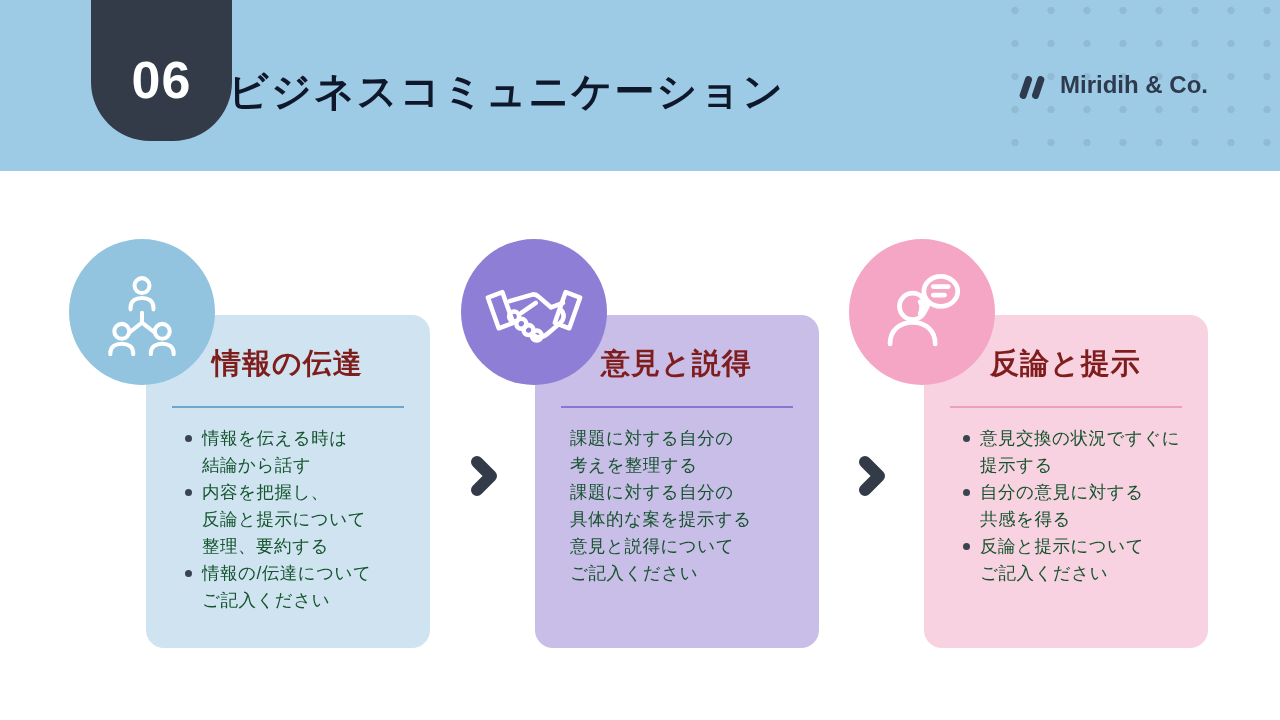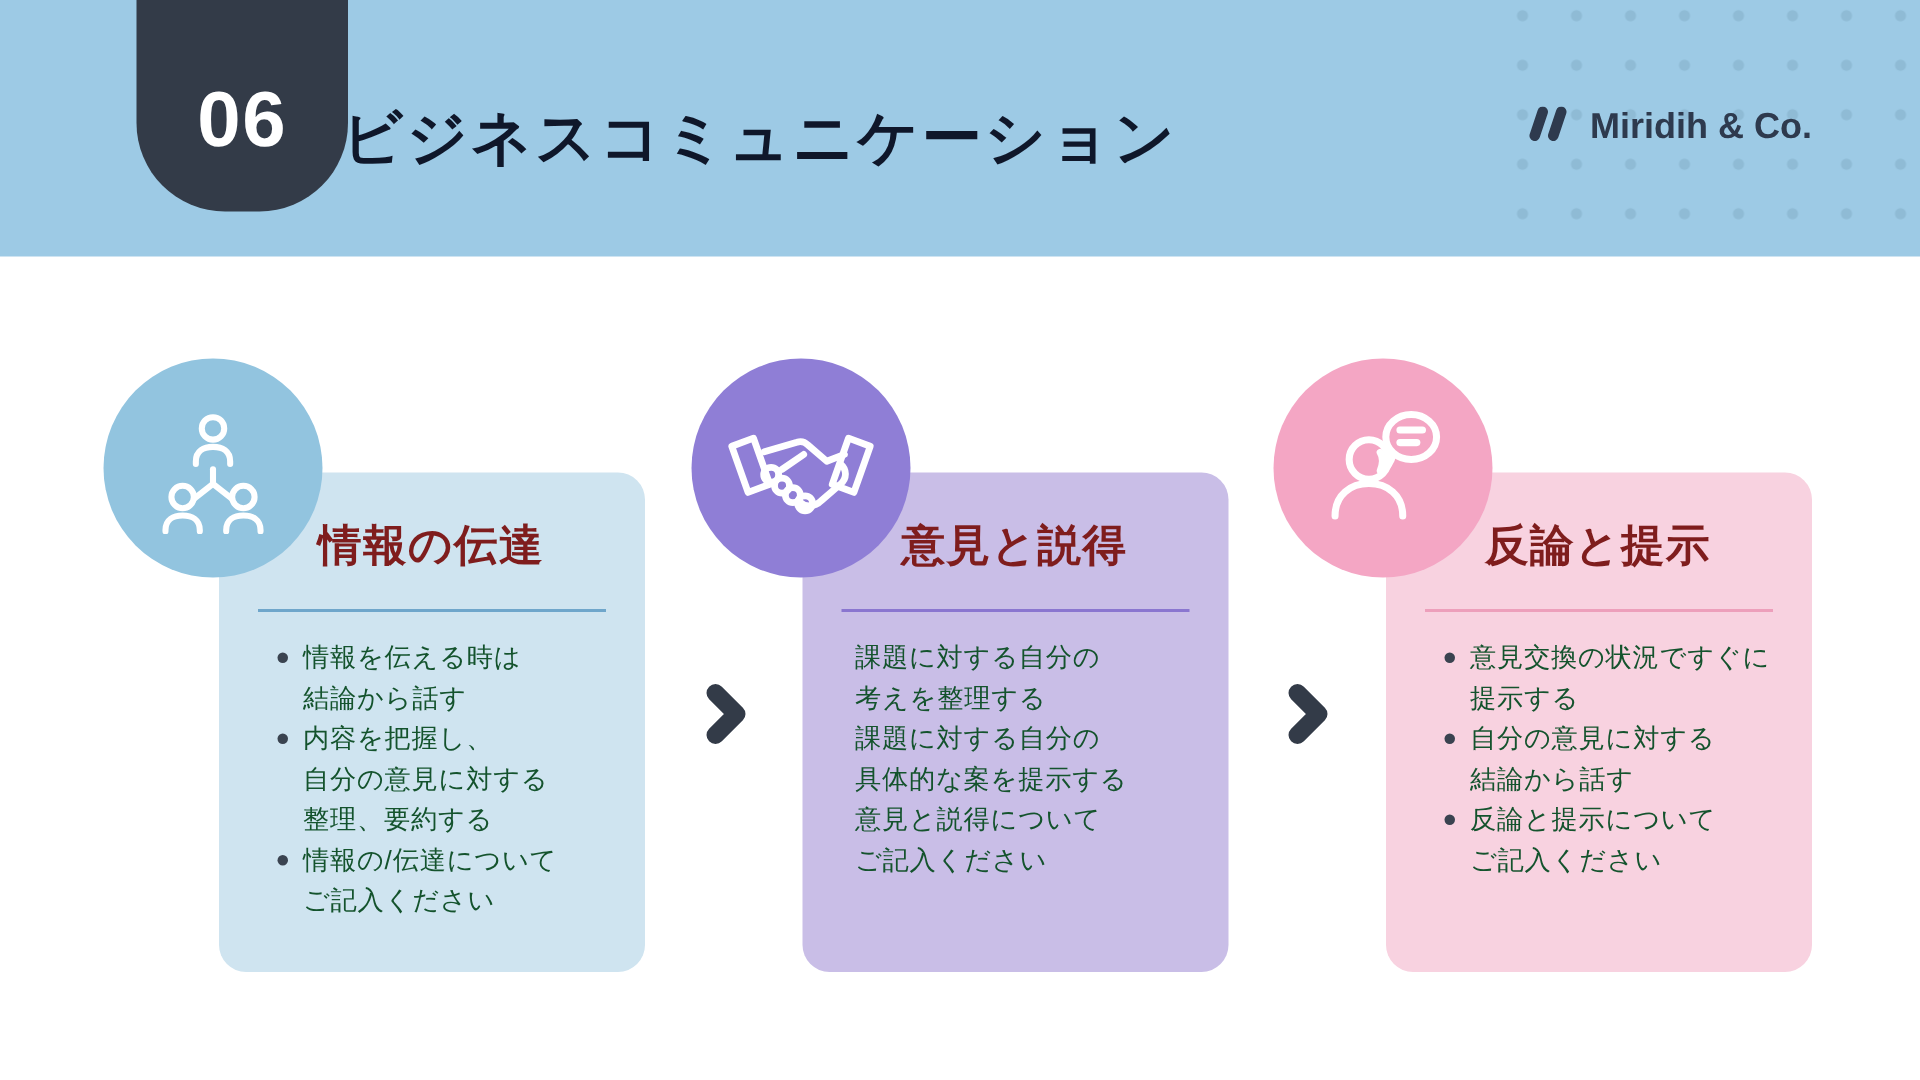--- a/index.html
+++ b/index.html
@@ -17,21 +17,21 @@
   .badge{
     position:absolute;left:91px;top:0;width:141px;height:141px;background:#333B48;
     border-radius:0 0 59px 59px;display:flex;align-items:center;justify-content:center;
     padding-top:0;box-sizing:border-box;
   }
   .badge span{color:#ffffff;font-size:52px;font-weight:bold;margin-top:18px;letter-spacing:1px;}
   .slide-title{
     position:absolute;left:228px;top:64px;margin:0;font-size:40px;font-weight:bold;
     color:#0f172a;letter-spacing:2px;white-space:nowrap;
   }
-  .logo{position:absolute;top:71px;right:72px;display:flex;align-items:flex-start;gap:13px;}
+  .logo{position:absolute;top:71px;right:72px;display:flex;align-items:flex-end;gap:13px;}
   .logo-text{font-size:24px;font-weight:bold;color:#2E3A4E;white-space:nowrap;}
   
   .card{position:absolute;top:315px;width:284px;height:333px;border-radius:18px;}
   .card--1{left:146px;background:#CFE4F0;}
   .card--2{left:535px;background:#C9BEE7;}
   .card--3{left:924px;background:#F8D2E0;}
   .card-title{
     position:absolute;left:66px;top:29px;margin:0;font-size:29px;font-weight:bold;
     color:#7f1d1d;letter-spacing:1px;white-space:nowrap;
   }
@@ -83,21 +83,21 @@
     </div>
   </header>
 
   <section class="card card--1">
     <h2 class="card-title">情報の伝達</h2>
     <div class="divider"></div>
     <ul class="list bulleted">
       <li>情報を伝える時は
 結論から話す</li>
       <li>内容を把握し、
-自分の意見に対する
+反論と提示について
 整理、要約する</li>
       <li>情報の/伝達について
 ご記入ください</li>
     </ul>
   </section>
 
   <section class="card card--2">
     <h2 class="card-title">意見と説得</h2>
     <div class="divider"></div>
     <ul class="list plain">
@@ -110,21 +110,21 @@
     </ul>
   </section>
 
   <section class="card card--3">
     <h2 class="card-title">反論と提示</h2>
     <div class="divider"></div>
     <ul class="list bulleted">
       <li>意見交換の状況ですぐに
 提示する</li>
       <li>自分の意見に対する
-結論から話す</li>
+共感を得る</li>
       <li>反論と提示について
 ご記入ください</li>
     </ul>
   </section>
 
   <div class="circle circle--1">
     <svg width="88" height="88" viewBox="0 0 100 100" fill="none" stroke="#ffffff" stroke-width="4.6" stroke-linecap="round" stroke-linejoin="round">
       <circle cx="50" cy="20" r="8.5"></circle>
       <path d="M37 47 v-2 c0 -8 6 -11 13 -11 c7 0 13 3 13 11 v2"></path>
       <path d="M50 51 v11"></path>

